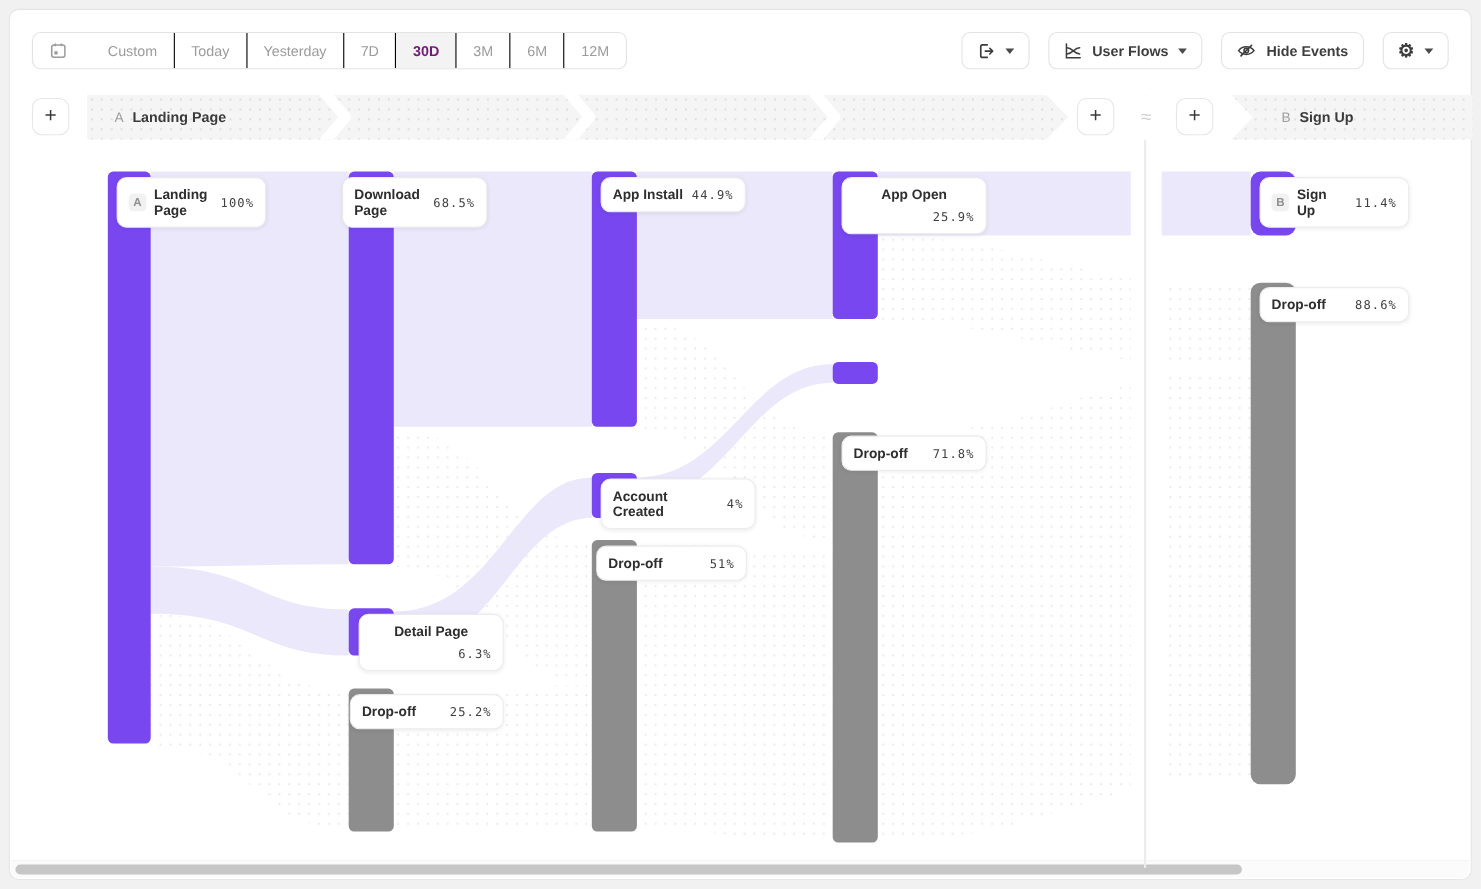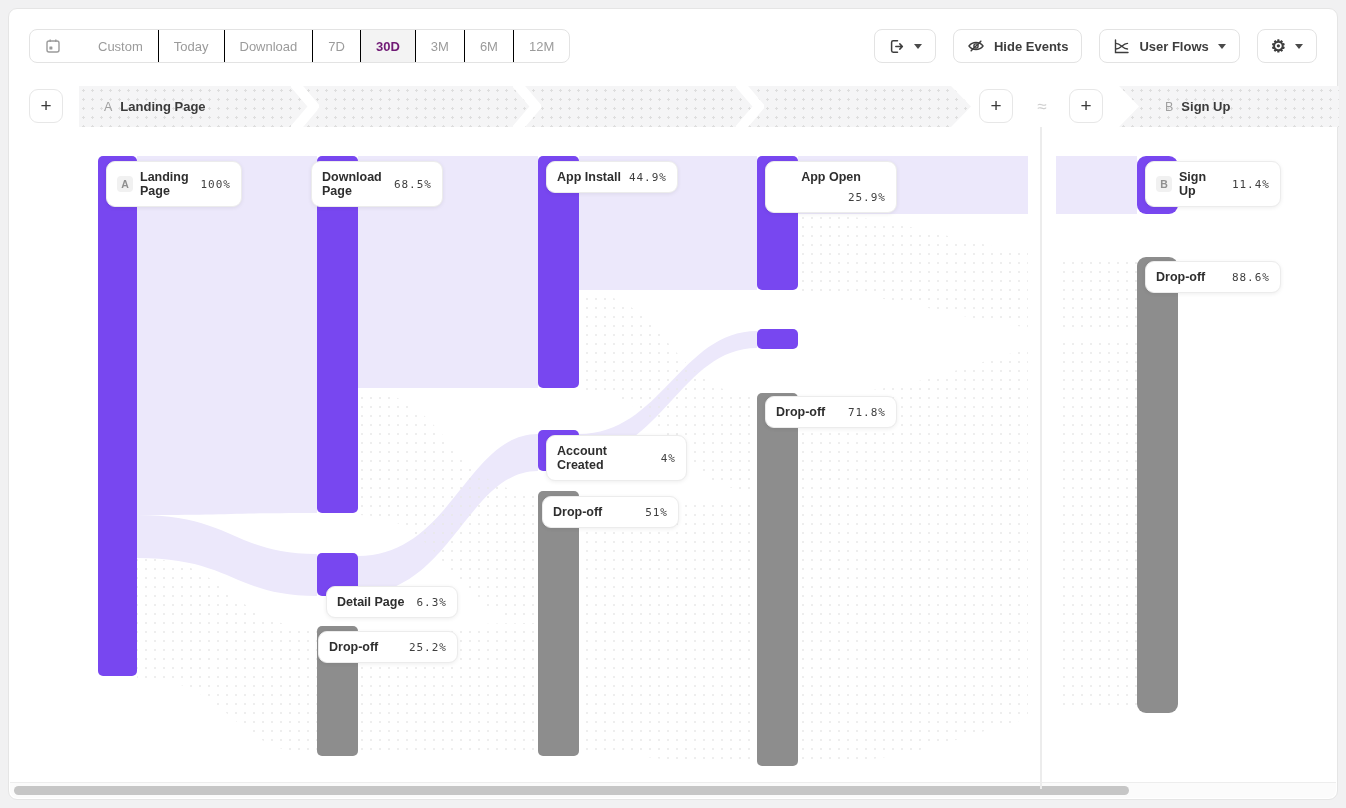--- a/index.html
+++ b/index.html
@@ -85,21 +85,21 @@
               <line x1="10.8" y1="1.5" x2="10.8" y2="4"></line>
             <rect x="4.4" y="8.6" width="3" height="3" fill="#9b9b9b" stroke="none" rx="0.5"></rect>
           </svg>
         </span>
         <span>Custom</span>
       </div>
       <div class="seg">
           <span>Today</span>
         </div>
       <div class="seg">
-          <span>Download</span>
+          <span>Yesterday</span>
         </div>
       <div class="seg">
           <span>7D</span>
         </div>
       <div class="seg active">
           <span>30D</span>
         </div>
       <div class="seg">
           <span>3M</span>
         </div>
@@ -113,46 +113,46 @@
 
     <div class="tb-right">
       <div class="btn">
         <span class="icon">
           <svg width="17" height="17" viewBox="0 0 17 17" fill="none" stroke="#3d3d3d" stroke-width="1.5" stroke-linecap="round" stroke-linejoin="round">
             <path d="M9.5 2.8 H5.2 Q3.6 2.8 3.6 4.4 V12.6 Q3.6 14.2 5.2 14.2 H9.5"></path>
             <path d="M7.8 8.5 H14.2 M11.8 5.9 L14.4 8.5 L11.8 11.1"></path>
           </svg>
         </span>
         <span class="caret"></span>
-      </div>
-
-      <div class="btn">
-        <span class="icon">
-          <svg width="18" height="18" viewBox="0 0 18 18" fill="none" stroke="#3d3d3d" stroke-width="1.4" stroke-linecap="round">
-            <path d="M2 9 C5.5 4.4 12.5 4.4 16 9 C12.5 13.6 5.5 13.6 2 9 Z"></path>
-            <circle cx="9" cy="9" r="2.1"></circle>
-            <path d="M4.2 13.8 C8 9 10 9 13.8 4.2" stroke-width="1.5"></path>
-          </svg>
-        </span>
-        <span>Hide Events</span>
       </div>
 
       <div class="btn">
         <span class="icon">
           <svg width="17" height="17" viewBox="0 0 17 17" fill="none" stroke="#3d3d3d" stroke-width="1.4" stroke-linecap="round">
             <path d="M2.5 2 V14.5 H15"></path>
             <path d="M3 5.4 C8 5.4 9.5 11 14.5 11"></path>
             <path d="M3 11 C8 11 9.5 5.4 14.5 5.4"></path>
           </svg>
         </span>
         <span>User Flows</span>
         <span class="caret"></span>
       </div>
 
       <div class="btn">
+        <span class="icon">
+          <svg width="18" height="18" viewBox="0 0 18 18" fill="none" stroke="#3d3d3d" stroke-width="1.4" stroke-linecap="round">
+            <path d="M2 9 C5.5 4.4 12.5 4.4 16 9 C12.5 13.6 5.5 13.6 2 9 Z"></path>
+            <circle cx="9" cy="9" r="2.1"></circle>
+            <path d="M4.2 13.8 C8 9 10 9 13.8 4.2" stroke-width="1.5"></path>
+          </svg>
+        </span>
+        <span>Hide Events</span>
+      </div>
+
+      <div class="btn">
         <span class="gear">⚙</span>
         <span class="caret"></span>
       </div>
     </div>
   </div>
 
   <div class="steps">
     <div class="plusbtn" style="left:0;">
       <span>+</span>
     </div>
@@ -274,21 +274,21 @@
     <div class="ncard" style="left:537px; top:426px; width:141px;">
       <span>Account Created</span>
       <span class="pct">4%</span>
     </div>
 
     <div class="ncard" style="left:533px; top:487px; width:137px;">
       <span>Drop-off</span>
       <span class="pct">51%</span>
     </div>
 
-    <div class="ncard" style="left:317px; top:577px;">
+    <div class="ncard" style="left:317px; top:549px;flex-direction:column;">
       <span>Detail Page</span>
       <span class="pct">6.3%</span>
     </div>
 
     <div class="ncard" style="left:309px; top:622px; width:140px;">
       <span>Drop-off</span>
       <span class="pct">25.2%</span>
     </div>
 
     <div class="ncard" style="left:1136px; top:152px; width:136px;">

